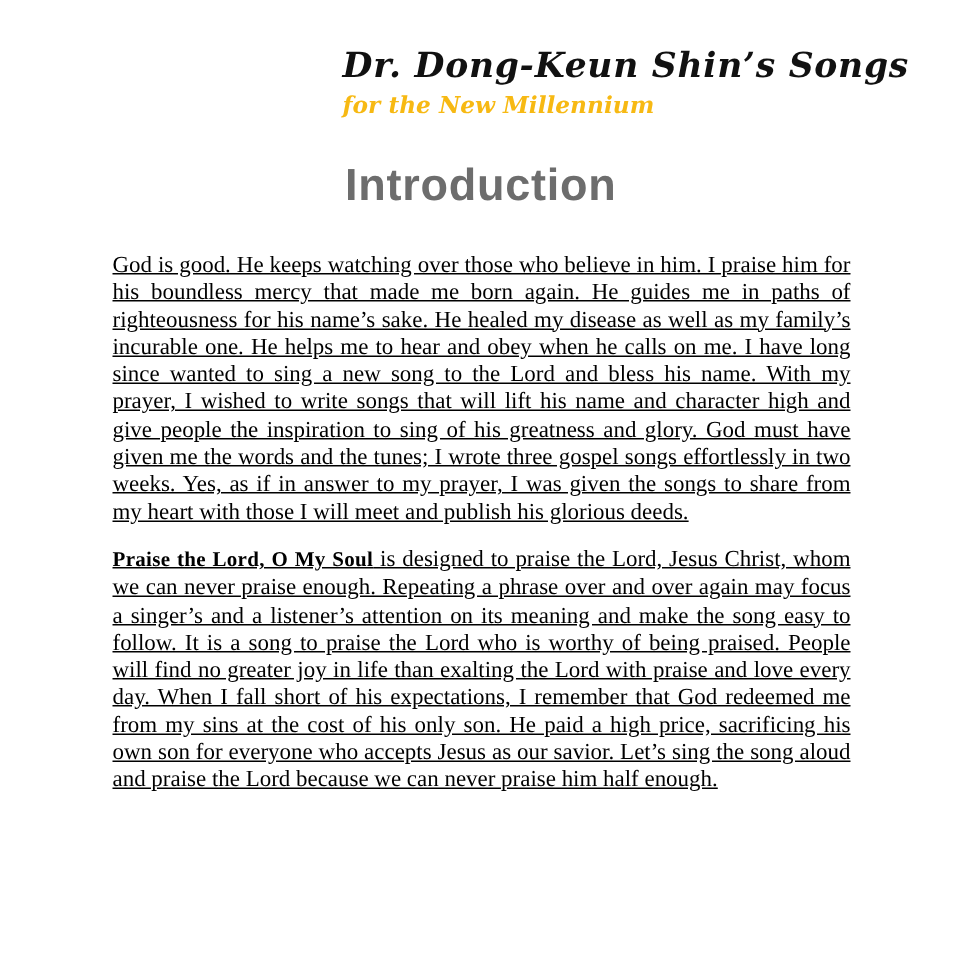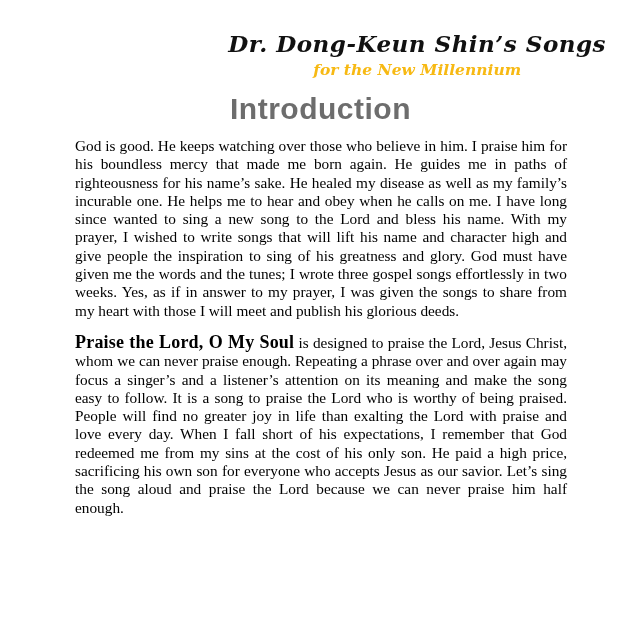--- a/index.html
+++ b/index.html
@@ -21,21 +21,21 @@
     height: 639px;
     box-sizing: border-box;
   }
   
   .header {
     padding: 30px 35px 0 0;
     text-align: right;
   }
   .header-inner {
     display: inline-block;
-    text-align: center;
+    text-align: left;
   }
   .header-title {
     font-family: "DejaVu Serif", "Liberation Serif", serif;
     font-style: italic;
     font-weight: 600;
     font-size: 23px;
     line-height: 28px;
     color: #111111;
     letter-spacing: 0.5px;
     white-space: nowrap;
@@ -45,45 +45,46 @@
     font-style: italic;
     font-weight: 700;
     font-size: 15.5px;
     line-height: 19px;
     color: var(--subtitle-gold, #F7B913);
     margin-top: 2px;
     white-space: nowrap;
   }
   
   .page-heading {
-    margin-top: 12px;
+    margin-top: 26px;
     text-align: center;
     font-family: "Liberation Sans", sans-serif;
     font-weight: bold;
     font-size: 30px;
     line-height: 36px;
     letter-spacing: 0.5px;
     color: var(--heading-gray, #6d6d6d);
   }
   
   .content {
-    margin: 10px 74px 0 75px;
+    margin: 26px 74px 0 75px;
     font-size: 15.3px;
     line-height: 18.3px;
     text-align: justify;
+    text-decoration: underline;
   }
   .content p {
     margin: 0;
   }
   .content p + p {
     margin-top: 13px;
   }
   .lead-bold {
     font-weight: bold;
-    font-size: 18px;
+    font-size: 14px;
     letter-spacing: 0.2px;
   }
 </style>
 </head>
 <body>
 
 <div class="page">
 
   <div class="header">
     <div class="header-inner">

